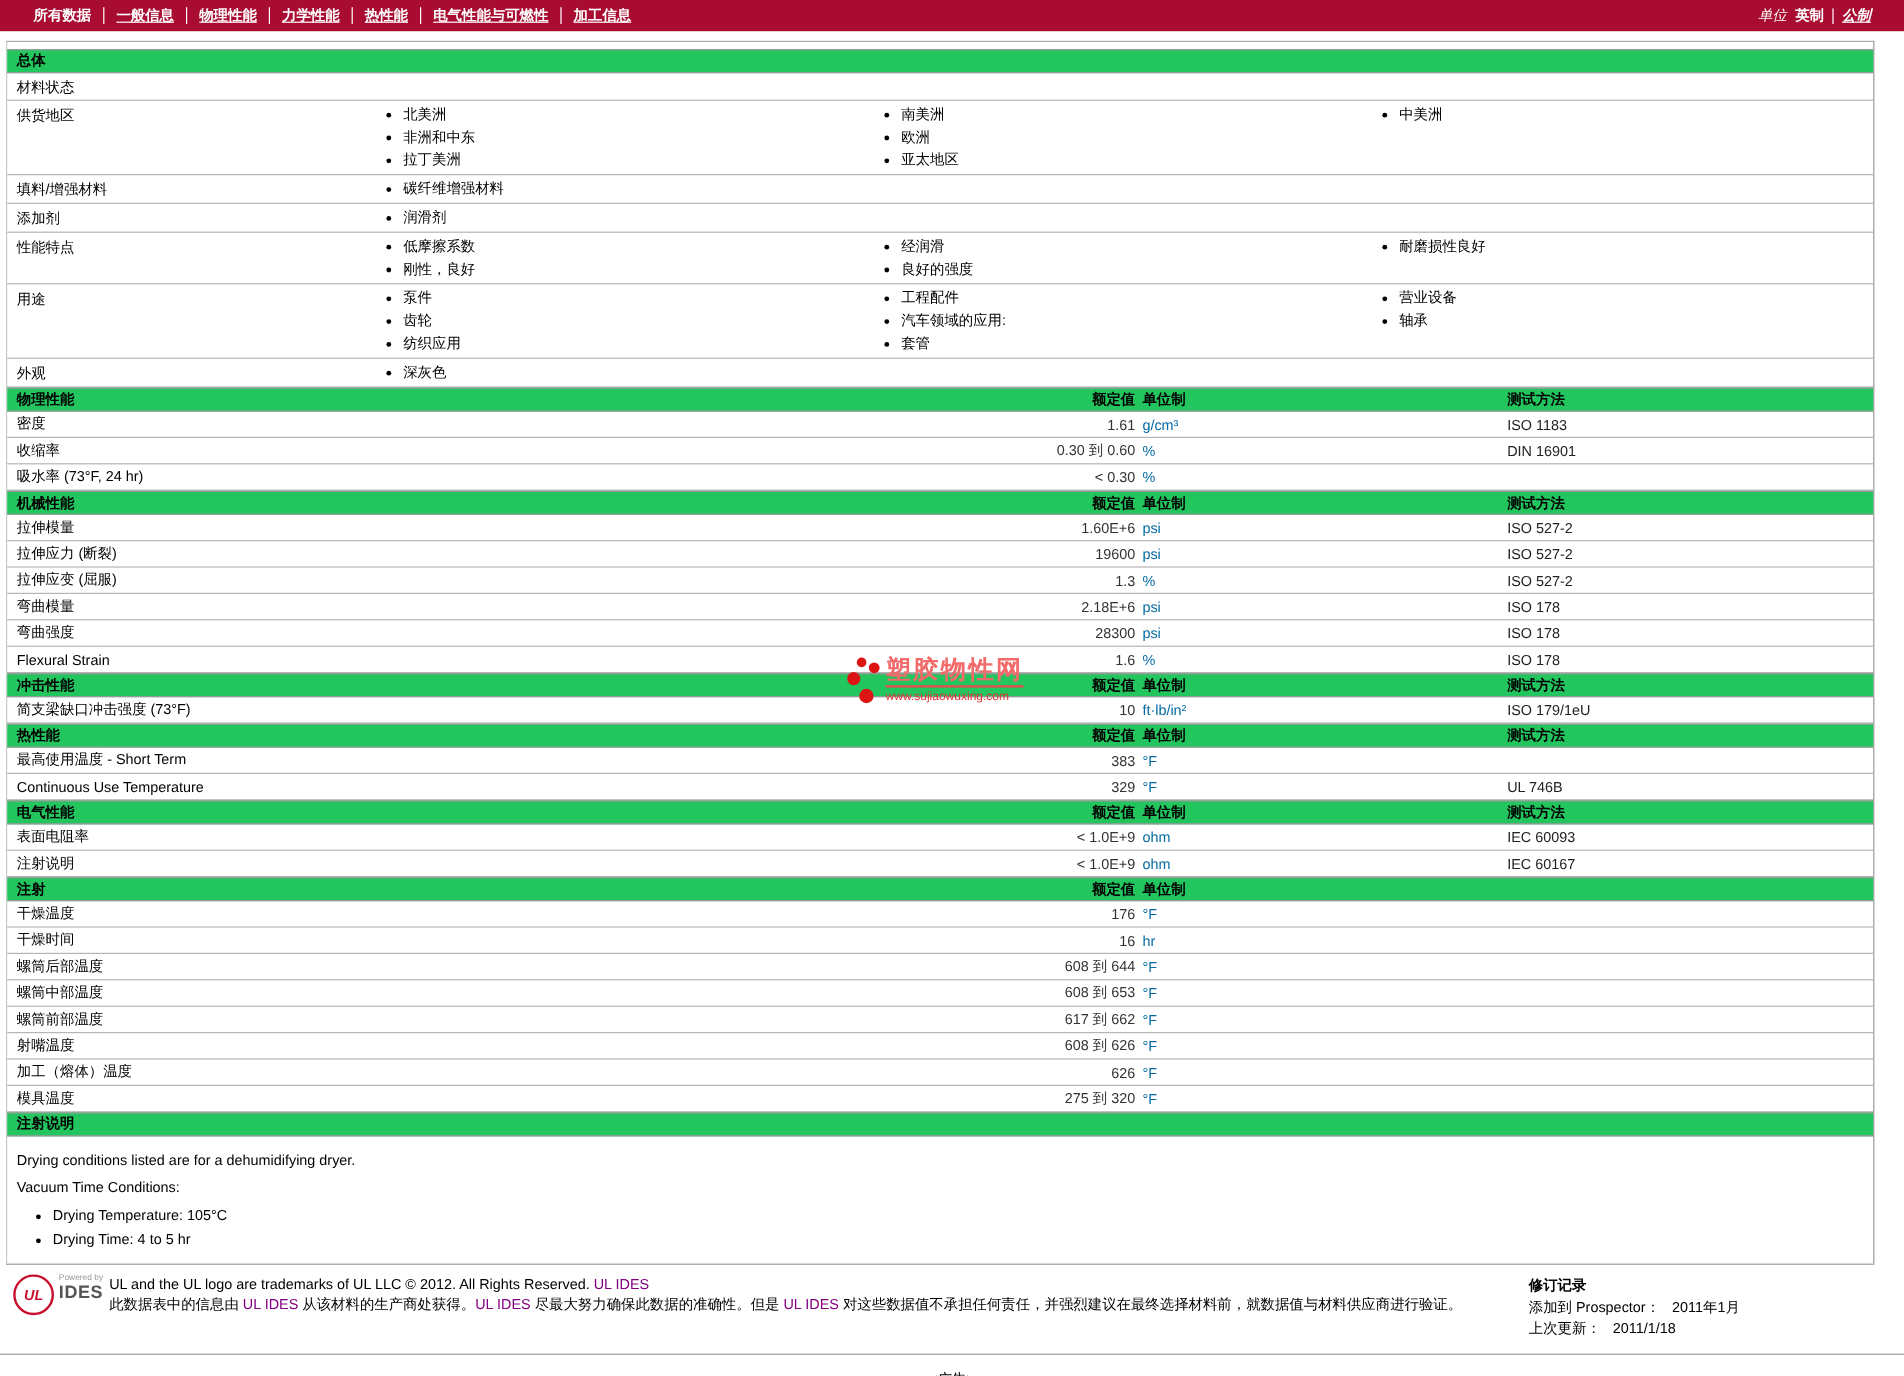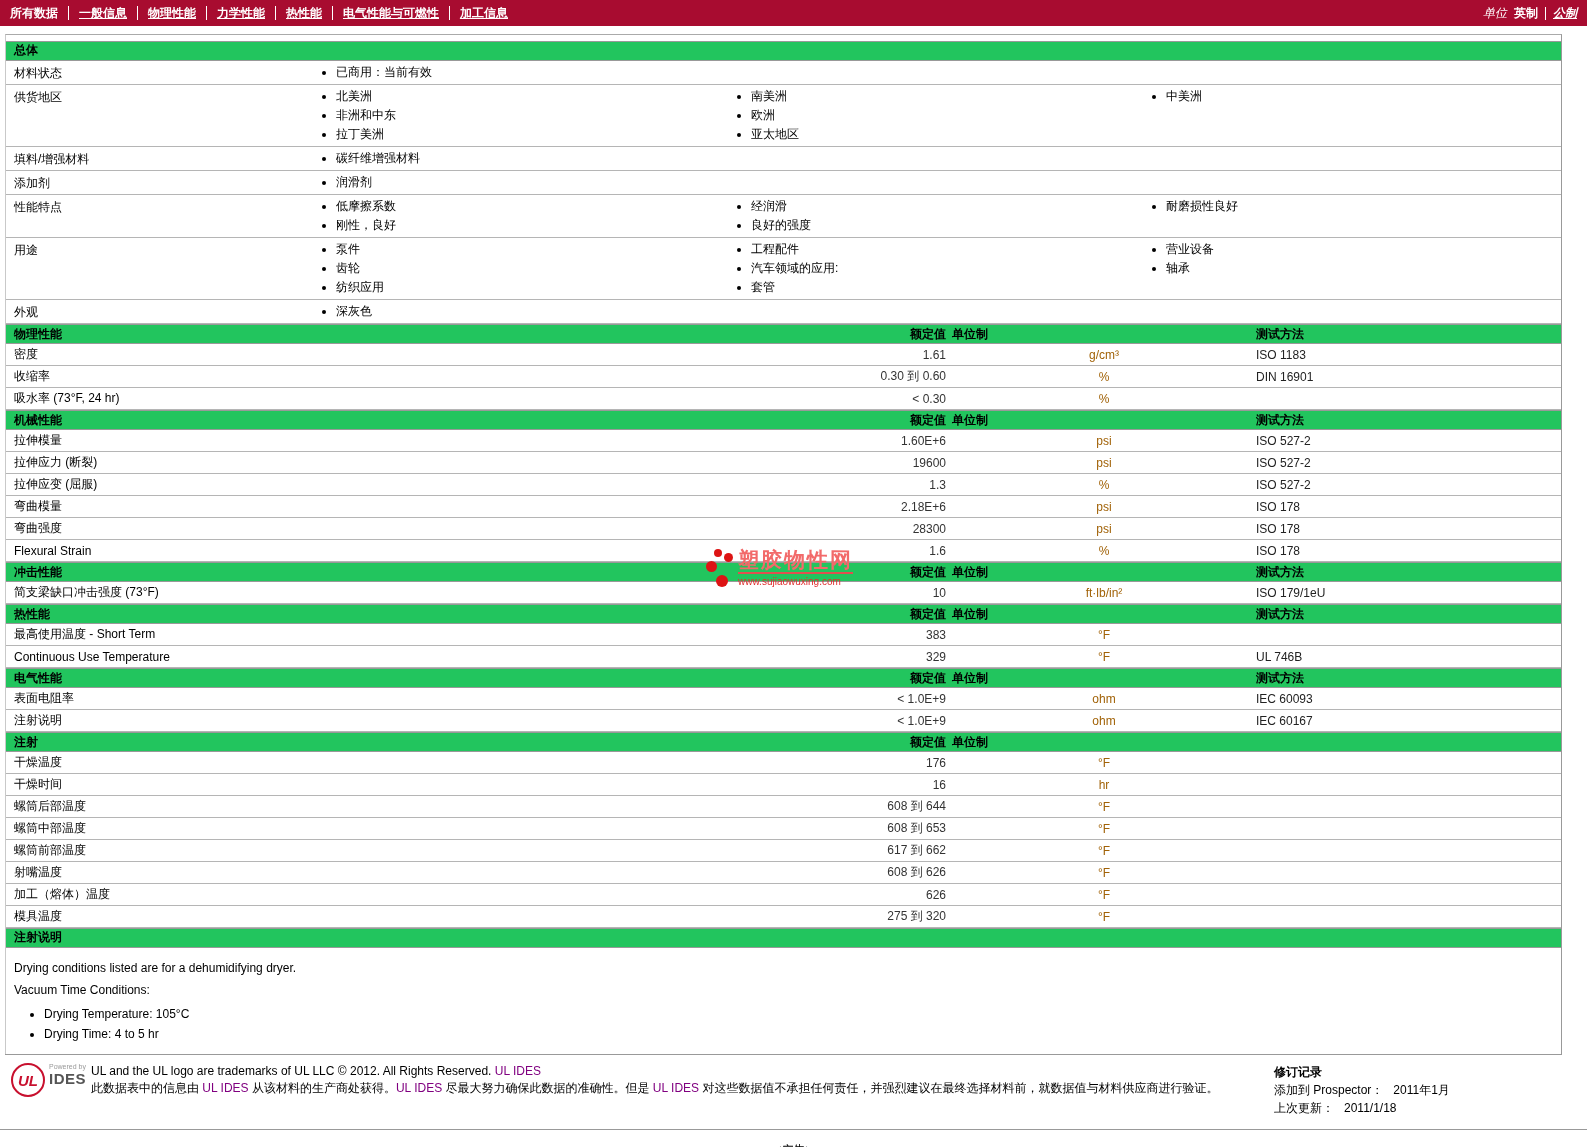--- a/index.html
+++ b/index.html
@@ -1,21 +1,21 @@
 <!DOCTYPE html>
 <html><head>
 <meta charset="utf-8">
 <style>
   * { box-sizing: border-box; }
   body { margin:0; background:#fff; color:#000;
          font-family:"Liberation Sans", sans-serif; font-size:12px; }
 
   
   .nav { background:#a80c30; height:26px; display:flex; align-items:center;
-         padding:0 10px; width:100%; }
+         padding:0 28px; width:100%; }
   .nav-left { display:flex; align-items:center; flex:1; }
   .nav-item { color:#fff; font-weight:bold; text-decoration:underline;
               cursor:pointer; white-space:nowrap; display:inline-block; line-height:14px; }
   .nav-left .nav-item + .nav-item { border-left:1px solid #fff; padding-left:10px; margin-left:10px; }
   .nav-item.active { text-decoration:none; }
   .nav-right { display:flex; align-items:center; gap:7px; color:#fff; }
   .nav-right .units-label { font-weight:normal;font-style:italic; }
   .nav-right .unit-active { font-weight:bold; }
   .nav-right .unit-link { font-weight:bold; text-decoration:underline; cursor:pointer;font-style:italic; }
   .vsep { width:1px; height:13px; background:#fff; }
@@ -26,21 +26,21 @@
   .sec-head { background:#22c55e; border-top:1px solid #999; border-bottom:1px solid #999;
               min-height:20px; align-items:center; font-weight:bold; }
   .grid4 { display:grid; grid-template-columns:872px 68px 310px 1fr; }
   .sec-title { padding-left:8px; font-weight:bold; }
   .h-val { text-align:right; }
   .h-unit { padding-left:6px; }
   .p-row { display:grid; grid-template-columns:872px 68px 310px 1fr;
            min-height:22px; align-items:center; border-bottom:1px solid #b5b5b5; }
   .p-label { padding-left:8px; }
   .p-val { text-align:right; color:#333; }
-  .p-unit { padding-left:6px; color:#a16207;text-align:center; }
+  .p-unit { padding-left:6px; color:#0369a1; }
   .p-method { color:#222; }
 
   
   .g-row { display:grid; grid-template-columns:312px 415px 415px 1fr;
            border-bottom:1px solid #b5b5b5; padding:1px 0; }
   .g-label { padding-left:8px; padding-top:3px; }
   .g-col ul { margin:1px 0; padding-left:18px; list-style:disc; }
   .g-col li { line-height:19px; }
 
   
@@ -63,21 +63,21 @@
   .wm-name { font-size:21px; color:#f26a6a; font-weight:bold; letter-spacing:2px;
              line-height:25px; border-bottom:2px solid #e05050; }
   .wm-url { font-size:10px; color:#e03030; line-height:13px; padding-top:1px; }
 
   
   .footer { display:flex; margin-left:5px; width:1557px; border-top:1px solid #999;
             padding:8px 0 10px; }
   .f-logo { width:78px; display:flex; align-items:flex-start; gap:4px; padding-left:6px; }
   .ul-circle { width:34px; height:34px; border:2px solid #c8102e; border-radius:50%;
                display:flex; align-items:center; justify-content:center;
-               color:#c8102e; font-weight:bold; font-style:italic; font-size:15px; flex:0 0 auto; }
+               color:#c8102e; font-weight:bold; font-style:italic; font-size:12px; flex:0 0 auto; }
   .f-ides { display:flex; flex-direction:column; }
   .powered { font-size:7px; color:#999; }
   .ides { font-size:15px; color:#555; font-weight:bold; letter-spacing:.5px; }
   .f-text { flex:1; max-width:1195px; line-height:17px; padding-left:8px; }
   .f-link { color:#800080; cursor:pointer; }
   .f-rev { width:300px; padding-left:12px; line-height:18px; }
   .f-rev-title { font-weight:bold; }
   .f-rev-val { margin-left:10px; }
 
   .ad { margin-left:0; width:100%; border-top:1px solid #999; margin-top:2px;
@@ -115,25 +115,20 @@
 <div class="sheet">
 
   <div>
     <div class="sec-head">
       <div class="sec-title">总体</div>
     </div>
 
       <div class="g-row">
         <div class="g-label">材料状态</div>
         <div class="g-col">
-          <ul>
-            <li>已商用：当前有效</li>
-          </ul>
-        </div>
-        <div class="g-col">
           <ul></ul>
         </div>
         <div class="g-col">
           <ul></ul>
         </div>
       </div>
 
       <div class="g-row">
         <div class="g-label">供货地区</div>
         <div class="g-col">

